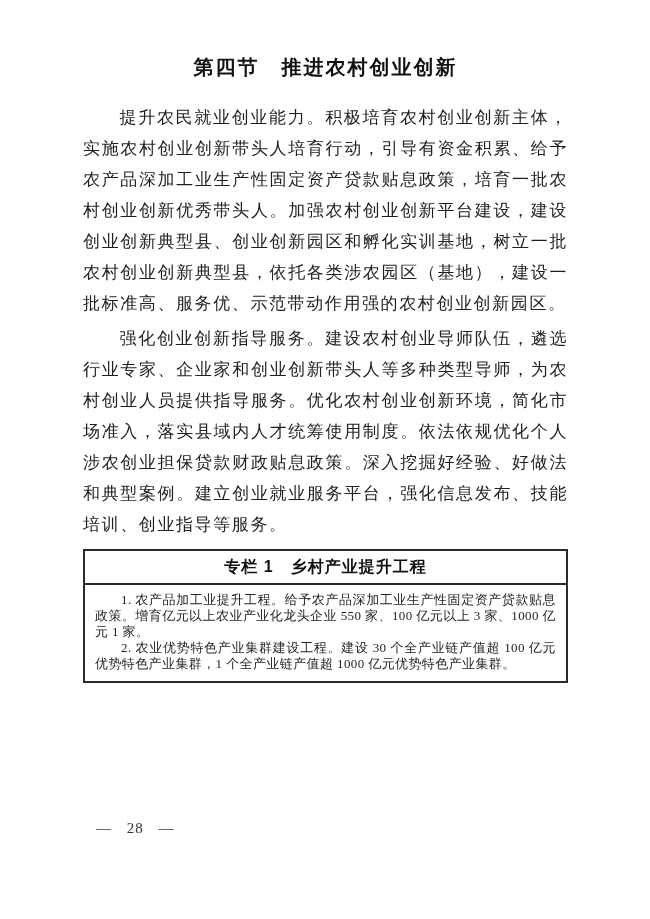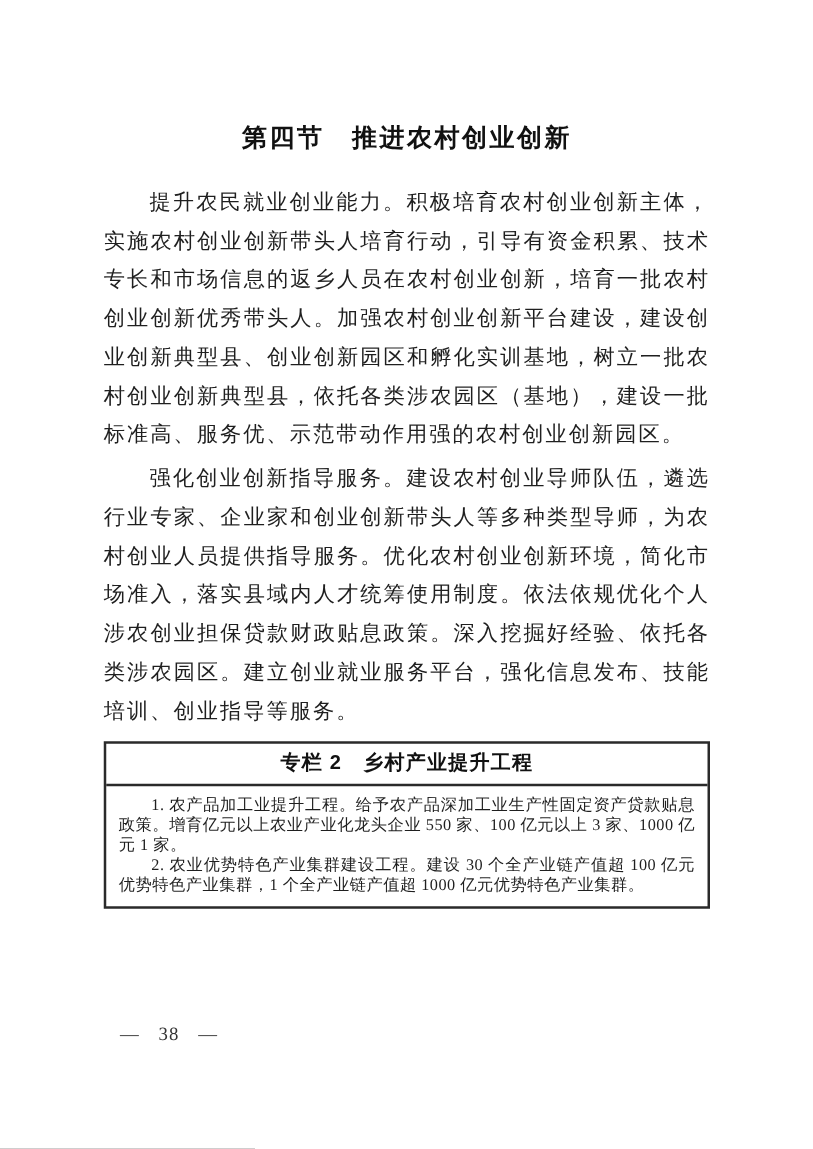--- a/index.html
+++ b/index.html
@@ -7,21 +7,21 @@
     position: relative;
     width: 650px;
     height: 919px;
     margin: 0 auto;
     background: #ffffff;
     color: #1f1f1f;
     overflow: hidden;
     font-family: "Liberation Serif", "DejaVu Serif", serif;
   }
   .content {
-    padding: 96px 82px 0 83px; 
+    padding: 52px 82px 0 83px; 
   }
   .section-title {
     margin: 0 0 20px 0;
     text-align: center;
     font-family: "Liberation Sans", "DejaVu Sans", sans-serif;
     font-weight: 700;
     font-size: 20px;
     line-height: 30px;
     letter-spacing: 2px;
     color: #111;
@@ -73,28 +73,28 @@
   }
 </style>
 </head>
 <body>
 
 <div class="page">
   <div class="content">
 
     <h1 class="section-title">第四节　推进农村创业创新</h1>
 
-    <p class="body-para">提升农民就业创业能力。积极培育农村创业创新主体，实施农村创业创新带头人培育行动，引导有资金积累、技术专长和市场信息的返乡人员在农村创业创新，培育一批农村创业创新优秀带头人。加强农村创业创新平台建设，建设创业创新典型县、创业创新园区和孵化实训基地，树立一批农村创业创新典型县，依托各类涉农园区（基地），建设一批标准高、服务优、示范带动作用强的农村创业创新园区。</p>
+    <p class="body-para">提升农民就业创业能力。积极培育农村创业创新主体，实施农村创业创新带头人培育行动，引导有资金积累、给予农产品深加工业生产性固定资产贷款贴息政策，培育一批农村创业创新优秀带头人。加强农村创业创新平台建设，建设创业创新典型县、创业创新园区和孵化实训基地，树立一批农村创业创新典型县，依托各类涉农园区（基地），建设一批标准高、服务优、示范带动作用强的农村创业创新园区。</p>
 
-    <p class="body-para">强化创业创新指导服务。建设农村创业导师队伍，遴选行业专家、企业家和创业创新带头人等多种类型导师，为农村创业人员提供指导服务。优化农村创业创新环境，简化市场准入，落实县域内人才统筹使用制度。依法依规优化个人涉农创业担保贷款财政贴息政策。深入挖掘好经验、依托各类涉农园区。建立创业就业服务平台，强化信息发布、技能培训、创业指导等服务。</p>
+    <p class="body-para">强化创业创新指导服务。建设农村创业导师队伍，遴选行业专家、企业家和创业创新带头人等多种类型导师，为农村创业人员提供指导服务。优化农村创业创新环境，简化市场准入，落实县域内人才统筹使用制度。依法依规优化个人涉农创业担保贷款财政贴息政策。深入挖掘好经验、好做法和典型案例。建立创业就业服务平台，强化信息发布、技能培训、创业指导等服务。</p>
 
     <div class="callout-box">
-      <div class="callout-box-title">专栏 2　乡村产业提升工程</div>
+      <div class="callout-box-title">专栏 1　乡村产业提升工程</div>
       <div class="callout-box-body">
         <p class="callout-box-item">1. 农产品加工业提升工程。给予农产品深加工业生产性固定资产贷款贴息政策。增育亿元以上农业产业化龙头企业 550 家、100 亿元以上 3 家、1000 亿元 1 家。</p>
         <p class="callout-box-item">2. 农业优势特色产业集群建设工程。建设 30 个全产业链产值超 100 亿元优势特色产业集群，1 个全产业链产值超 1000 亿元优势特色产业集群。</p>
       </div>
     </div>
 
   </div>
 
-  <div class="page-footer">— 38 —</div>
+  <div class="page-footer">— 28 —</div>
 </div>
 
 </body></html>

